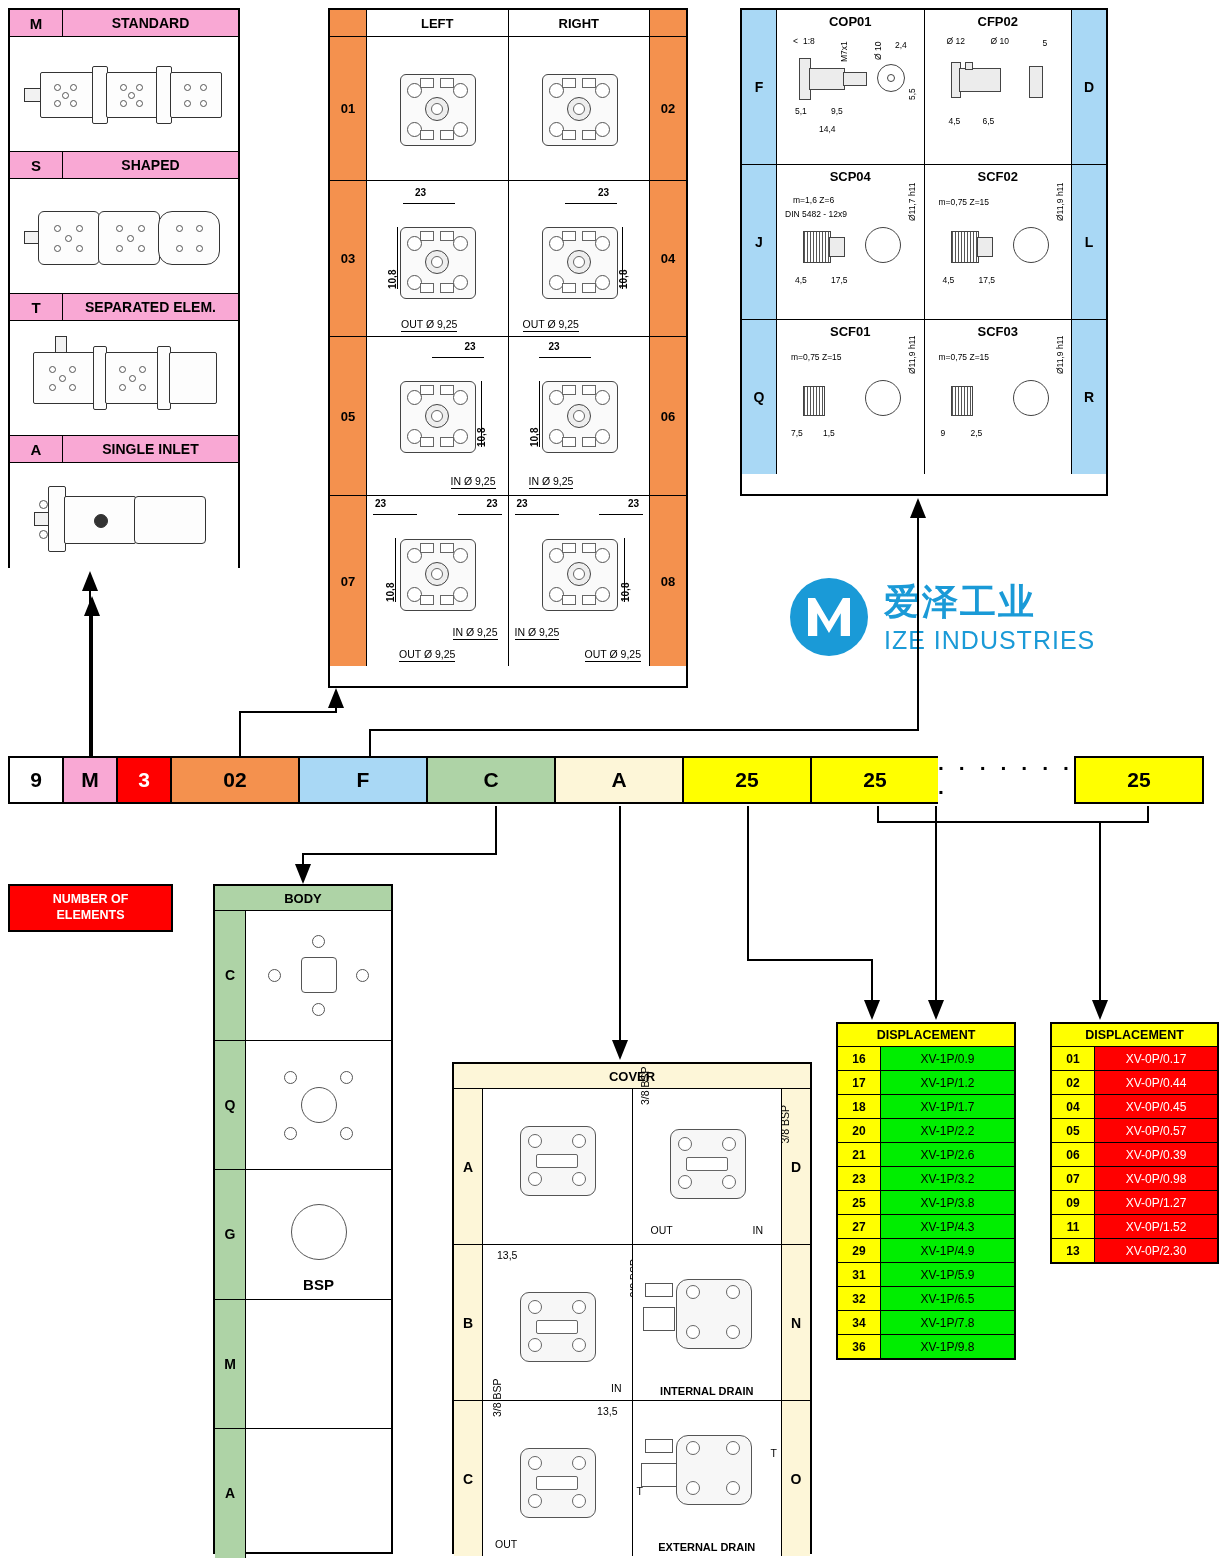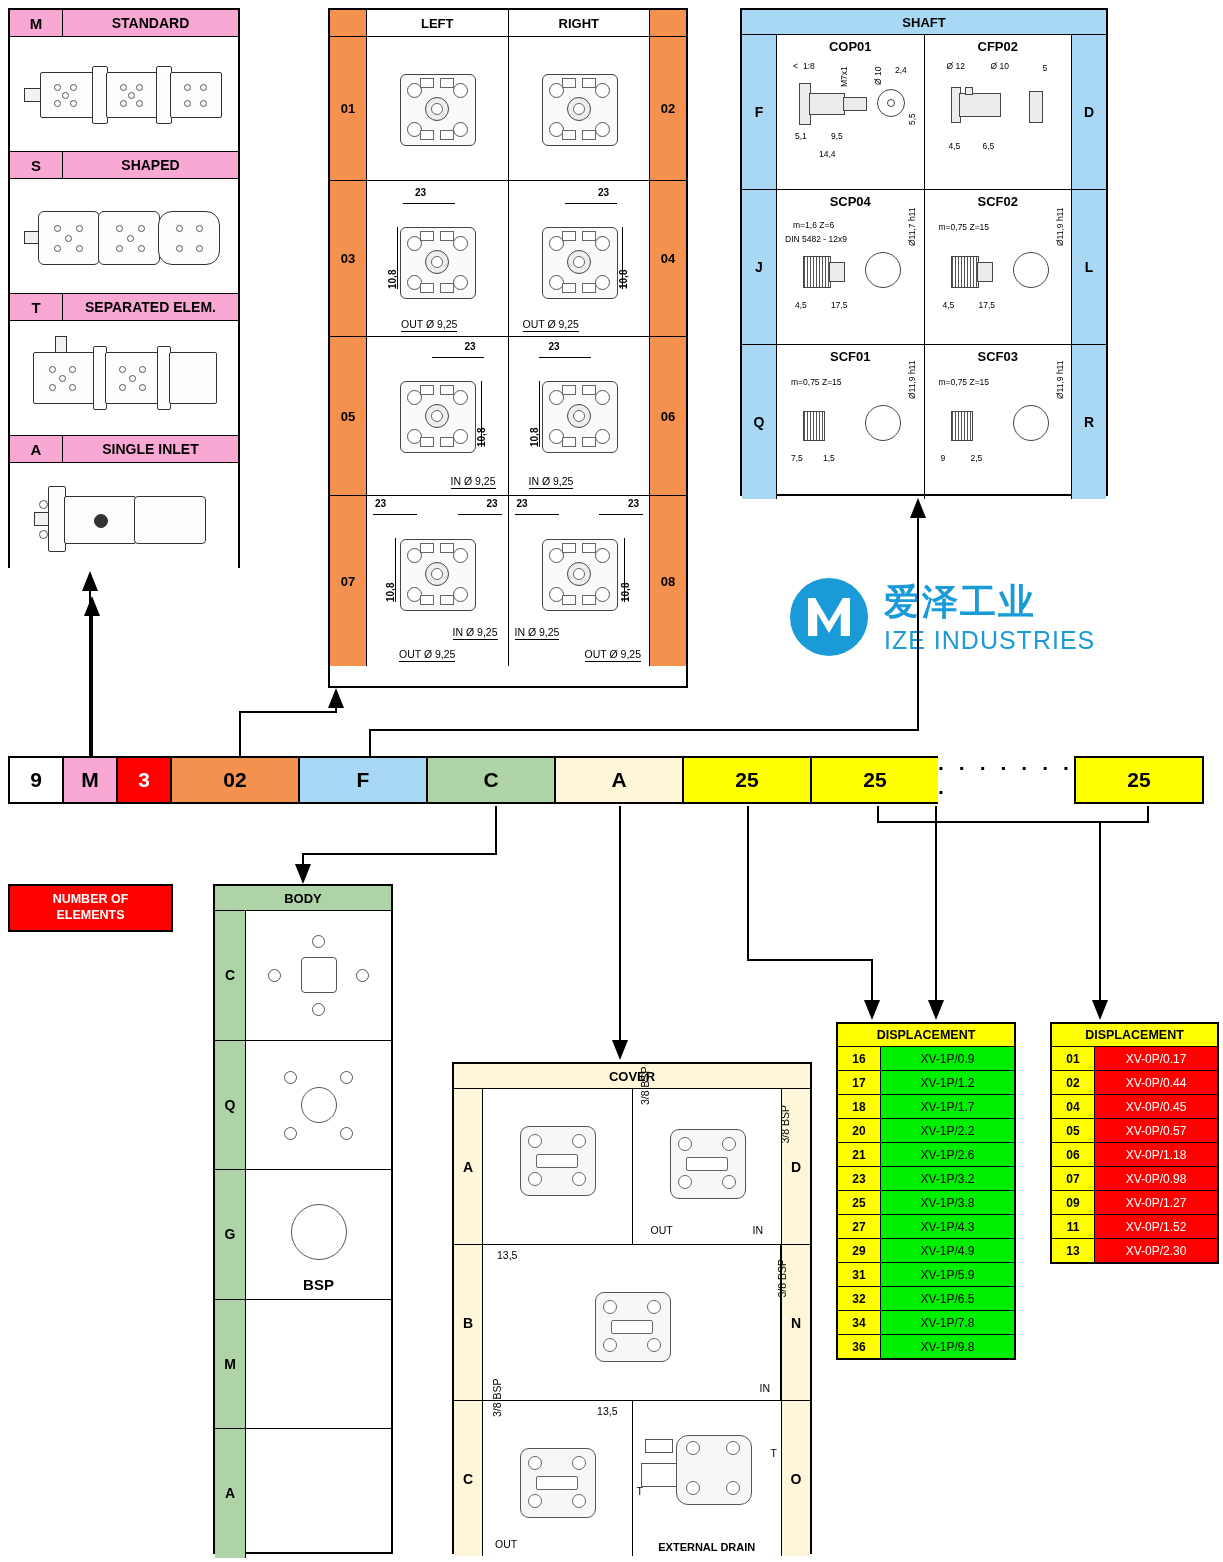--- a/index.html
+++ b/index.html
@@ -403,21 +403,20 @@
           <div class="fsq" style="left:46px;top:60px;"></div>
       </div>
       <div class="callout" style="left:6px;bottom:26px;">IN Ø 9,25</div>
       <div class="callout" style="right:8px;bottom:4px;">OUT Ø 9,25</div>
     </div>
     <div class="numcell r">08</div>
   </div>
 </div>
 
 <div id="shaft" class="abs">
-  <div class="stitle ctr">SHAFT</div>
 
   <div class="srow">
     <div class="sletter">F</div>
     <div class="scell">
       <div class="scap">COP01</div>
       <div class="sdraw">
         <div class="shaftbar" style="left:22px;top:26px;width:10px;height:40px;"></div>
         <div class="shaftbar" style="left:32px;top:36px;width:34px;height:20px;"></div>
         <div class="shaftbar" style="left:66px;top:40px;width:22px;height:12px;"></div>
         <div class="circ" style="left:100px;top:32px;width:26px;height:26px;"></div>
@@ -615,20 +614,32 @@
       <div class="covpic" style="top:52%;">
         <div class="covbody"></div>
         <div class="covhole" style="left:12px;top:12px;"></div>
           <div class="covhole" style="left:56px;top:12px;"></div>
         <div class="covhole" style="left:12px;top:50px;"></div>
           <div class="covhole" style="left:56px;top:50px;"></div>
         <div class="covbar"></div>
       </div>
       <div class="covlbl bold" style="right:10px;bottom:6px;">IN</div>
     </div>
+    <div class="cc r">
+      <div class="covpic" style="top:44%;left:54%;">
+        <div class="covbody" style="border-radius:12px;"></div>
+        <div class="covhole" style="left:14px;top:10px;"></div>
+          <div class="covhole" style="left:54px;top:10px;"></div>
+        <div class="covhole" style="left:14px;top:50px;"></div>
+          <div class="covhole" style="left:54px;top:50px;"></div>
+      </div>
+      <div style="position:absolute;left:12px;top:38px;width:26px;height:12px;border:1.3px solid #555;background:#fff;"></div>
+      <div style="position:absolute;left:10px;top:62px;width:30px;height:22px;border:1.2px solid #555;background:#fff;"></div>
+      <div class="drainlbl">INTERNAL DRAIN</div>
+    </div>
     <div class="cl r">N</div>
   </div>
 
   <div class="crow last">
     <div class="cl">C</div>
     <div class="cc">
       <div class="covlbl" style="left:8px;top:16px;transform:rotate(-90deg);transform-origin:left top;white-space:nowrap;">3/8 BSP</div>
       <div class="covlbl bold" style="right:14px;top:4px;">13,5</div>
       <div class="covpic" style="top:52%;">
         <div class="covbody"></div>
@@ -727,21 +738,21 @@
   <div class="drow">
       <div class="dcode">04</div>
       <div class="dval">XV-0P/0.45</div>
     </div>
   <div class="drow">
       <div class="dcode">05</div>
       <div class="dval">XV-0P/0.57</div>
     </div>
   <div class="drow">
       <div class="dcode">06</div>
-      <div class="dval">XV-0P/1.18</div>
+      <div class="dval">XV-0P/0.39</div>
     </div>
   <div class="drow">
       <div class="dcode">07</div>
       <div class="dval">XV-0P/0.98</div>
     </div>
   <div class="drow">
       <div class="dcode">09</div>
       <div class="dval">XV-0P/1.27</div>
     </div>
   <div class="drow">

